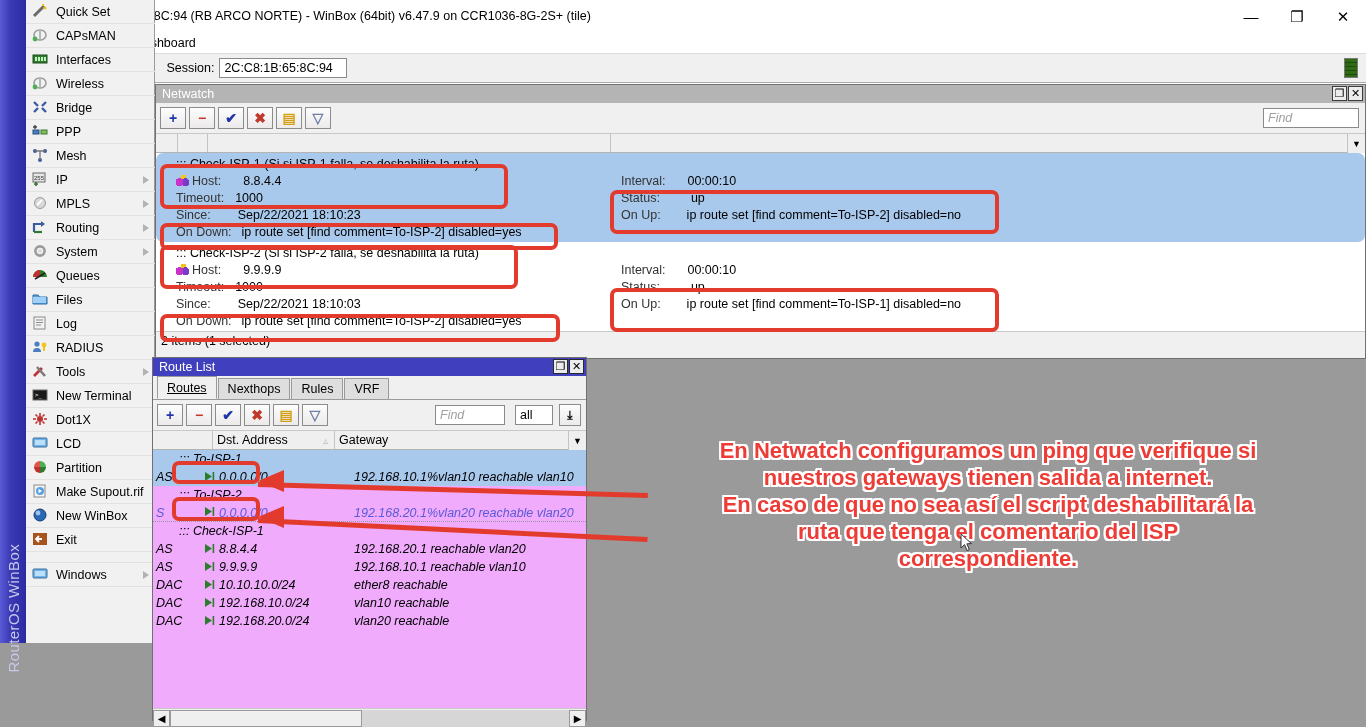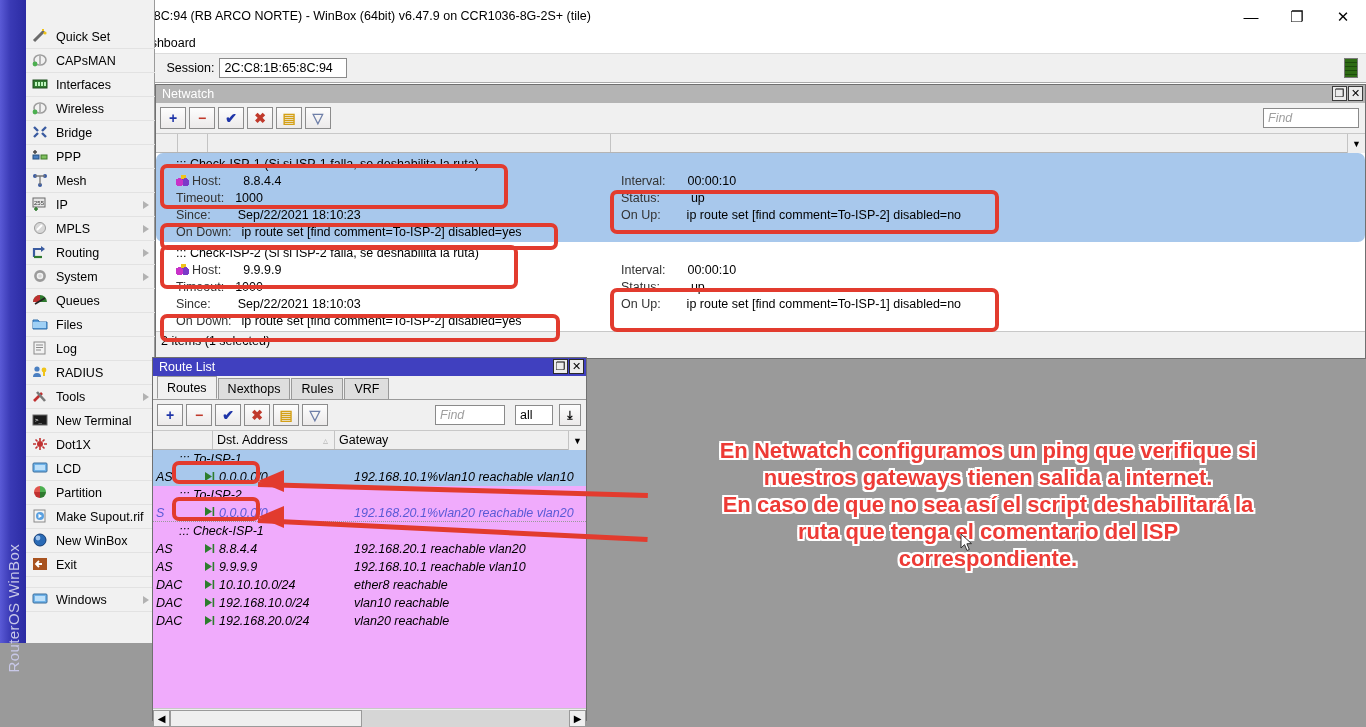--- a/index.html
+++ b/index.html
@@ -72,21 +72,21 @@
   #sidebar-strip {
     position:absolute; left:0; top:0; width:26px; height:643px;
     background:linear-gradient(90deg,#5a5ad6 0%, #3a3ab5 40%, #2b2ba3 100%);
   }
   #sidebar-strip .vtext {
     position:absolute; bottom:8px; left:-33px; width:92px;
     transform:rotate(-90deg); transform-origin:center;
     color:#c8c8e8; font-size:15px; letter-spacing:.4px; white-space:nowrap;
     text-align:center;
   }
-  #menu-list { position:absolute; left:26px; top:0; width:129px;margin-top:25px; }
+  #menu-list { position:absolute; left:26px; top:0; width:129px; }
   .menu-item {
     height:24px; display:flex; align-items:center; padding-left:6px;
     border-bottom:1px solid #e2e2e2; font-size:12.5px; color:#000; position:relative;
   }
   .menu-item .mi-ico { width:18px; height:16px; margin-right:6px; flex:0 0 18px; position:relative; }
   .menu-item .arrow {
     position:absolute; right:6px; width:0;height:0;
     border-left:6px solid #b2b2b2; border-top:4px solid transparent; border-bottom:4px solid transparent;
   }
   .menu-sep { height:11px; border-bottom:1px solid #e2e2e2; }
@@ -144,21 +144,21 @@
   }
   #nw-status { height:19px; background:#f0f0f0; border-top:1px solid #c8c8c8; font-size:12.5px; padding-left:5px; display:flex; align-items:center; }
 
   
   #routelist { left:152px; top:357px; width:435px; height:364px; }
   #rl-tabs { height:24px; display:flex; align-items:flex-end; padding-left:4px; background:#f0f0f0; border-bottom:1px solid #9a9a9a;}
   .rl-tab {
     height:21px; padding:0 9px; display:flex; align-items:center; font-size:12.5px;
     background:#dedede; border:1px solid #9a9a9a; border-bottom:none; margin-right:1px; color:#000;
   }
-  .rl-tab.active { background:#f0f0f0; height:23px; border-bottom:1px solid #f0f0f0; }
+  .rl-tab.active { background:#f0f0f0; height:23px; border-bottom:1px solid #f0f0f0;text-decoration:underline; }
   #rl-colhdr { height:20px; background:#efefef; border-top:1px solid #c8c8c8; border-bottom:1px solid #b4b4b4; display:flex; font-size:12.5px; position:relative;justify-content:flex-end;}
   #rl-colhdr .c { display:flex; align-items:center; border-right:1px solid #c3c3c3; height:100%; padding-left:4px; position:relative;}
   #rl-colhdr .sortmark { position:absolute; right:6px; color:#b8b8b8; font-size:10px; }
   #rl-colhdr .drop { position:absolute; right:0; top:0; width:18px; height:19px; background:#efefef; border-left:1px solid #c3c3c3; display:flex; align-items:center; justify-content:center; }
   #rl-body { background:#f0abfc; height:258px; overflow:hidden;font-style:italic; }
   .rl-row { height:18px; display:flex; align-items:center; font-size:12.5px; color:#000; }
   .rl-row.sel { background:#a8c8ec; }
   .rl-row.disabled { color:#5a5ad6; }
   .rl-row .flags { width:46px; padding-left:3px; }
   .rl-row .gochevron { width:20px; text-align:center; color:#2d7d2d; font-size:11px; }

